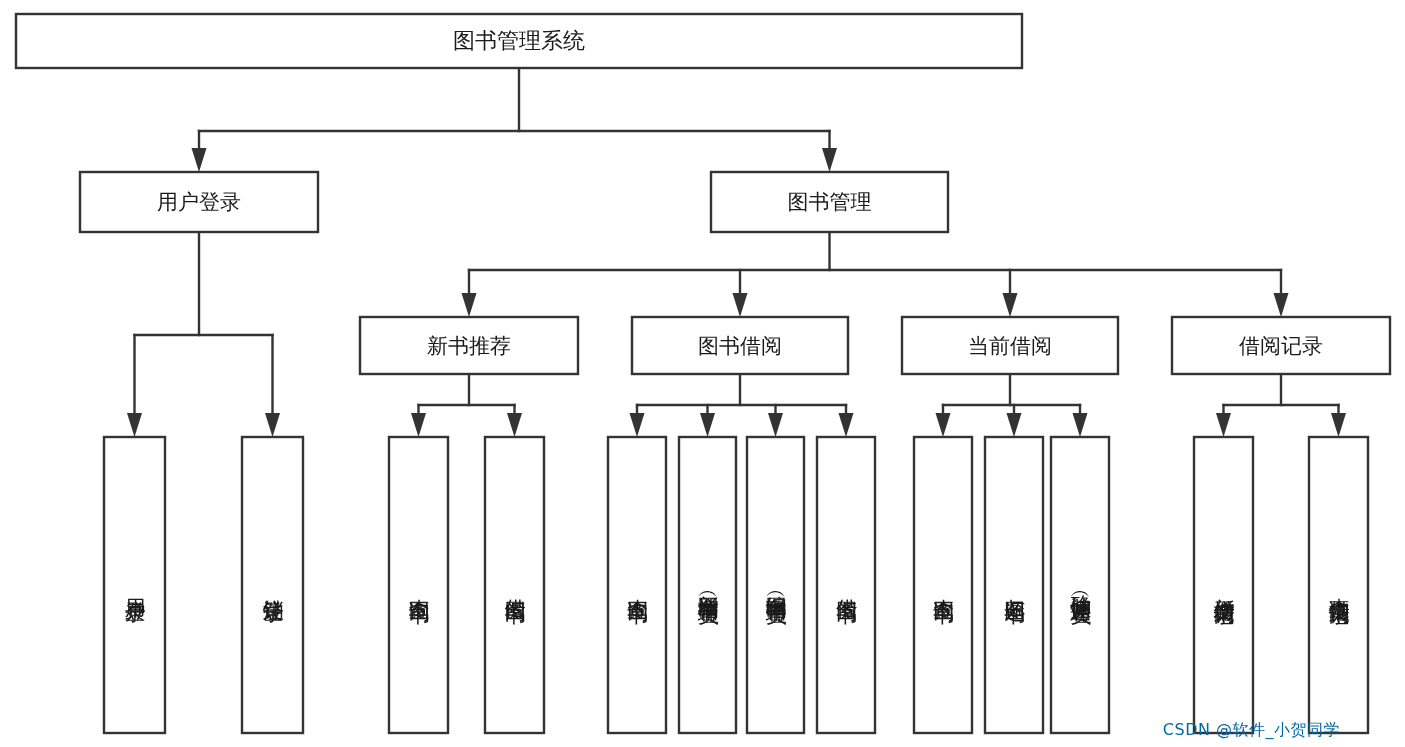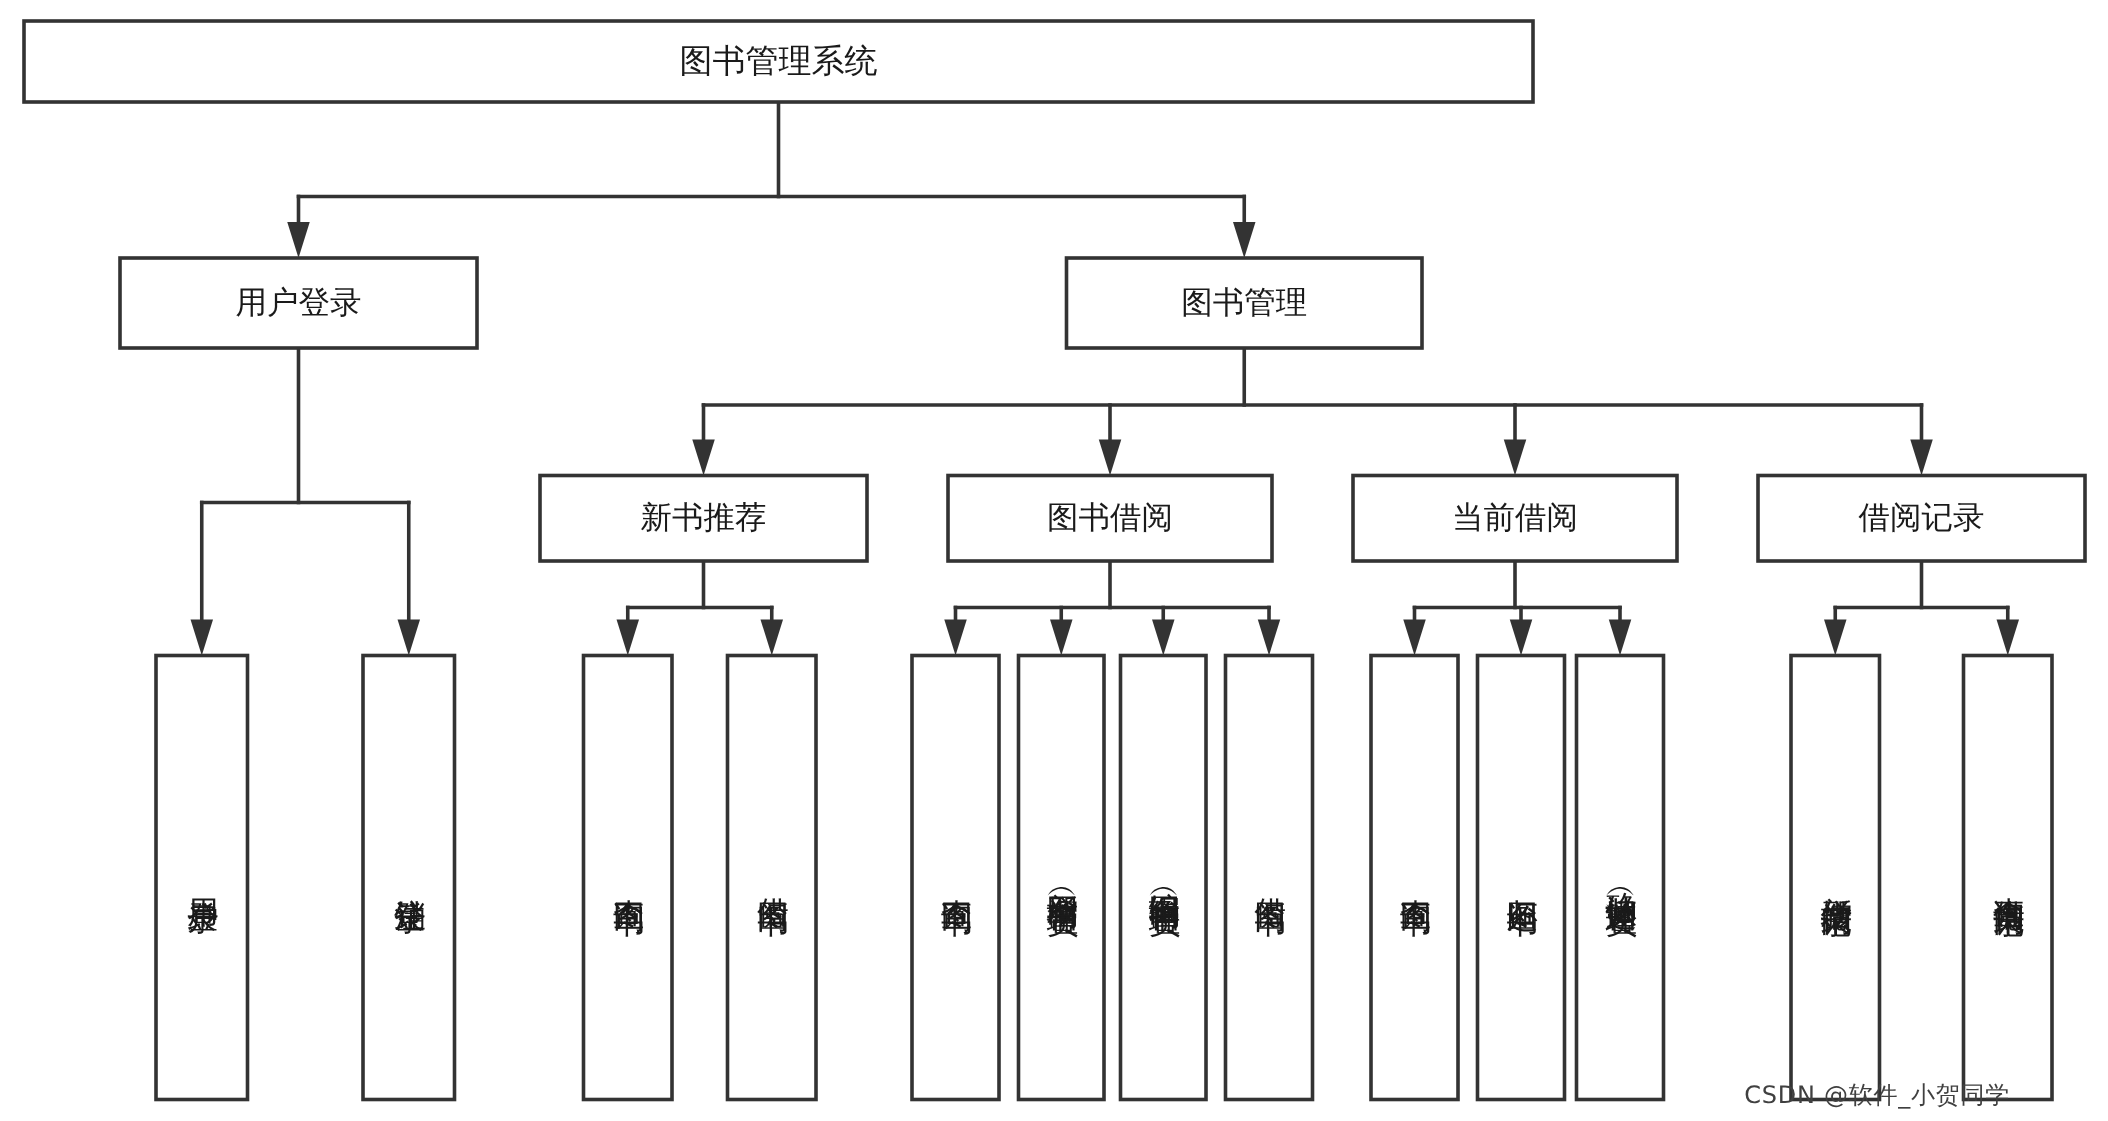--- a/index.html
+++ b/index.html
@@ -71,21 +71,21 @@
     color: #1a1a1a;
     white-space: nowrap;
     text-align: center;
   }
   .watermark {
     position: absolute;
     right: 12px;
     bottom: 6px;
     font-family: "DejaVu Sans", "Liberation Sans", sans-serif;
     font-size: 16px;
-    color: #404040;
+    color: #0369a1;
     letter-spacing: 0.5px;
     user-select: none;
     white-space: nowrap;
   }
 </style>
 </head>
 <body>
 
 <div id="diagram-root">
   <svg id="tree-svg" viewBox="0 0 1405 747" xmlns="http://www.w3.org/2000/svg">

